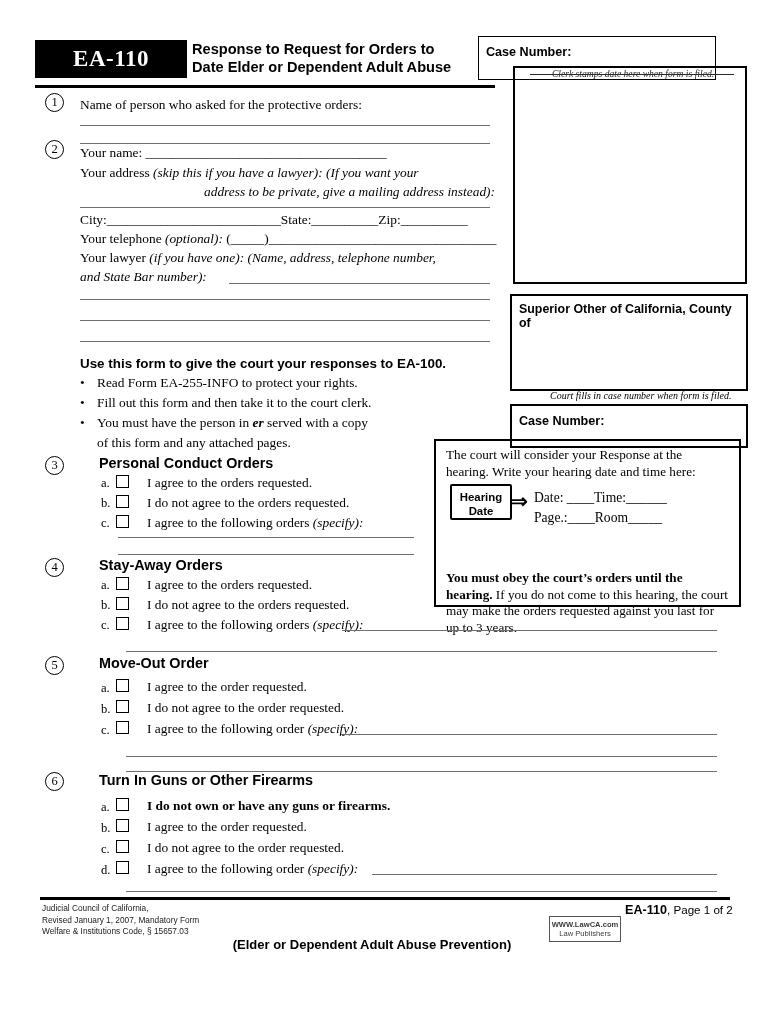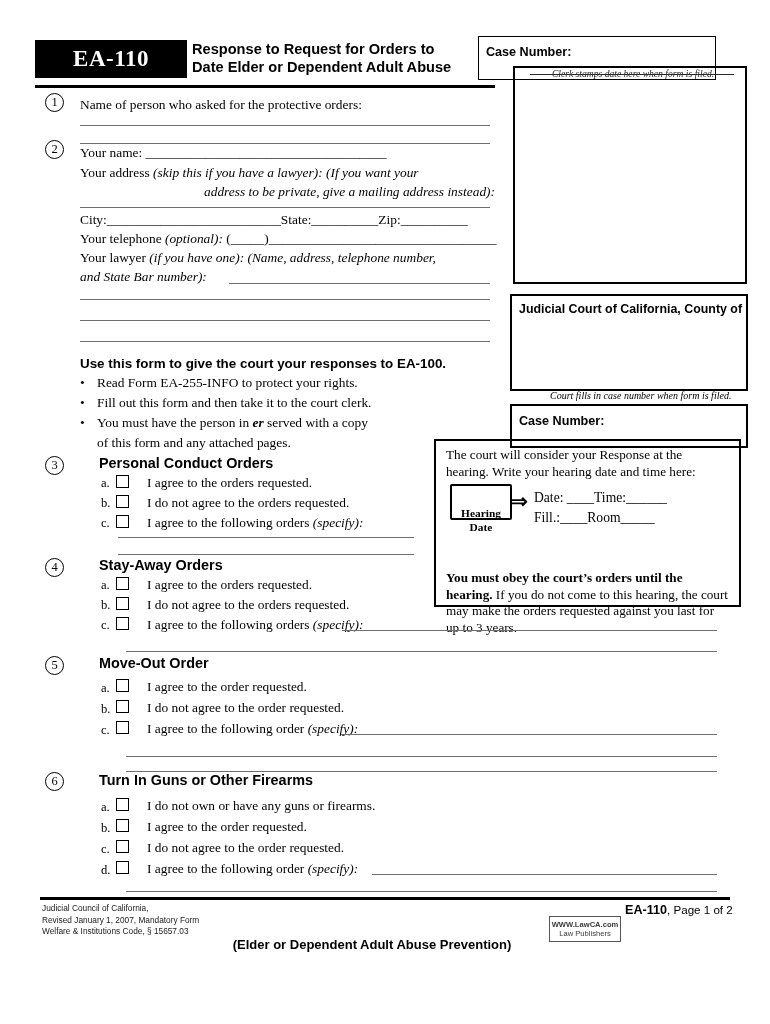--- a/index.html
+++ b/index.html
@@ -55,22 +55,22 @@
   #court-fills-note{left:512px;top:390px;font-size:10px;font-style:italic;margin-left:38px;}
   #case-number-bot{left:510px;top:404px;width:234px;height:40px;border:2.5px solid #000;}
   #case-number-bot .lbl{position:absolute;left:7px;top:8px;font-size:12.6px;
         font-family:"Liberation Sans",sans-serif;font-weight:bold;}
 
   
   #hearing-box{left:434px;top:439px;width:303px;height:164px;border:2.5px solid #000;}
   #hearing-intro{left:446px;top:447px;width:282px;font-size:13.2px;line-height:16.5px;}
   #hearing-badge{left:450px;top:484px;width:62px;height:36px;border:2.5px solid #000;
         border-radius:2px;box-sizing:border-box;text-align:center;
-        font-family:Liberation Serif, serif;font-weight:bold;font-size:11.4px;
-        line-height:14px;padding-top:20px;}
+        font-family:Liberation Sans, sans-serif;font-weight:bold;font-size:11.4px;
+        line-height:14px;padding-top:4px;}
   #hearing-arrow{left:511px;top:489px;font-size:20px;font-weight:bold;
         font-family:"Liberation Sans",sans-serif;letter-spacing:-3px;}
   #hearing-fields{left:534px;top:488px;font-size:13.6px;line-height:20px;}
   #hearing-warn{left:446px;top:528px;width:284px;font-size:13.2px;line-height:16.5px;margin-top:42px;}
 
   
   #instructions-head{left:80px;top:356px;font-family:"Liberation Sans",sans-serif;
         font-weight:bold;font-size:13.4px;}
   .bullet{position:absolute;font-size:13.4px;}
   .bullet .dot{position:absolute;left:-17px;top:0px;}
@@ -139,21 +139,21 @@
   <div class="txt" style="left:80px;top:248px;">
     <span>Your lawyer </span><span class="i">(if you have one): (Name, address, telephone number,</span>
   </div>
   <div class="txt i" style="left:80px;top:267px;">and State Bar number):</div>
   <div class="rule" style="left:229px;top:283px;width:261px;"></div>
   <div class="rule" style="left:80px;top:299px;width:410px;"></div>
   <div class="rule" style="left:80px;top:320px;width:410px;"></div>
   <div class="rule" style="left:80px;top:341px;width:410px;"></div>
 
   <div id="court-box" class="abs">
-    <span class="lbl">Judicial Court of California, County of</span>
+    <span class="lbl">Superior Other of California, County of</span>
   </div>
   <div id="court-fills-note" class="abs">Court fills in case number when form is filed.</div>
   <div id="case-number-bot" class="abs">
     <span class="lbl">Case Number:</span>
   </div>
 
   <div id="instructions-head" class="abs">Use this form to give the court your responses to EA-100.</div>
 
   <div class="bullet" style="left:97px;top:375px;">
     <span class="dot">•</span>
@@ -179,21 +179,21 @@
   <div id="hearing-badge" class="abs">
     <div>Hearing</div>
     <div>Date</div>
   </div>
   <div id="hearing-arrow" class="abs">⇒</div>
   <div id="hearing-fields" class="abs">
     <div>
       <span>Date: ____</span><span>Time:______</span>
     </div>
     <div>
-      <span>Fill.:____</span><span>Room_____</span>
+      <span>Page.:____</span><span>Room_____</span>
     </div>
   </div>
   <div id="hearing-warn" class="abs">
     <span class="b">You must obey the court’s orders until the hearing.</span><span> If you do not come to this hearing, the court may make the orders requested against you last for up to 3 years.</span>
   </div>
 
   <div class="circ" style="left:45px;top:456px;">3</div>
   <div class="sect" style="left:99px;top:455px;">Personal Conduct Orders</div>
 
   <div class="itemlbl" style="left:101px;top:476px;">a.</div>
@@ -249,21 +249,21 @@
   </div>
   <div class="rule" style="left:341px;top:734px;width:376px;"></div>
   <div class="rule" style="left:126px;top:756px;width:591px;"></div>
 
   <div class="rule" style="left:126px;top:771px;width:591px;"></div>
   <div class="circ" style="left:45px;top:772px;">6</div>
   <div class="sect" style="left:99px;top:772px;">Turn In Guns or Other Firearms</div>
 
   <div class="itemlbl" style="left:101px;top:800px;">a.</div>
   <div class="cbx" style="left:116px;top:798px;"></div>
-  <div class="txt" style="left:147px;top:796px;">I do not own or have any guns or firearms.</div>
+  <div class="txt" style="left:147px;top:796px;font-weight:bold;">I do not own or have any guns or firearms.</div>
 
   <div class="itemlbl" style="left:101px;top:821px;">b.</div>
   <div class="cbx" style="left:116px;top:819px;"></div>
   <div class="txt" style="left:147px;top:817px;">I agree to the order requested.</div>
 
   <div class="itemlbl" style="left:101px;top:842px;">c.</div>
   <div class="cbx" style="left:116px;top:840px;"></div>
   <div class="txt" style="left:147px;top:838px;">I do not agree to the order requested.</div>
 
   <div class="itemlbl" style="left:101px;top:863px;">d.</div>

